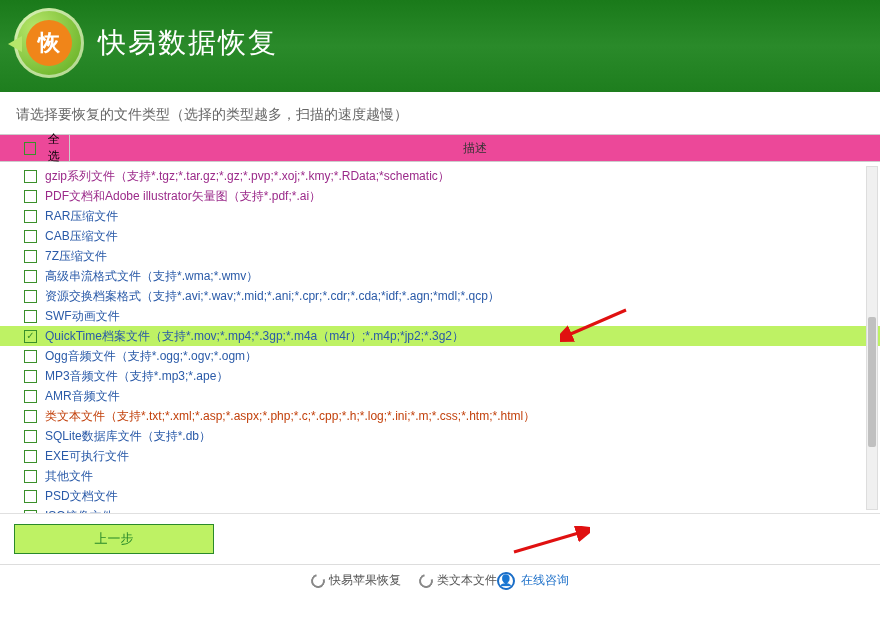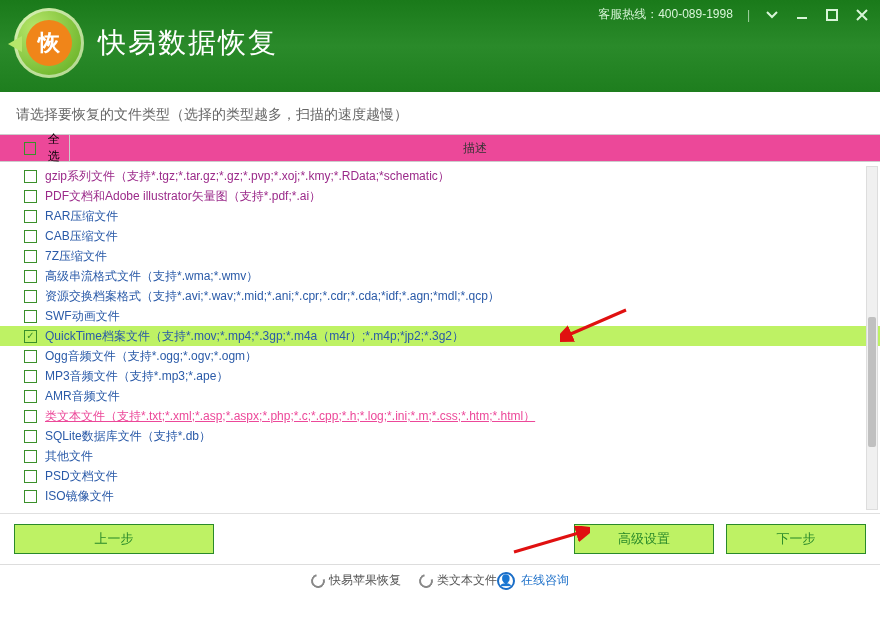--- a/index.html
+++ b/index.html
@@ -23,21 +23,21 @@
 
 .list-wrap { position: relative; height: 352px; overflow: hidden; border-bottom: 1px solid #e0e0e0; }
 .list { padding: 4px 0; }
 .row { display: flex; align-items: center; height: 20px; padding-left: 24px; cursor: pointer; }
 .row.highlight { background: #bef264; }
 .cb { width: 13px; height: 13px; border: 1px solid #3a8f2a; margin-right: 8px; display: inline-flex; align-items: center; justify-content: center; font-size: 10px; color: #3a8f2a; line-height: 1; }
 .cb.checked::after { content: "✓"; }
 .row-text { font-size: 12px; }
 .row-text.purple { color: #9b2a8a; }
 .row-text.blue { color: #2a5aa8; }
-.row-text.green { color: #ec4899; text-decoration: underline; }
+.row-text.green { color: #c2410c; }
 
 .arrow { position: absolute; pointer-events: none; }
 .arrow svg { display: block; }
 
 .scrollbar { position: absolute; right: 2px; top: 4px; width: 12px; height: 344px; background: #f0f0f0; border: 1px solid #ddd; }
 .thumb { position: absolute; left: 1px; width: 8px; background: #c0c0c0; border-radius: 2px; }
 
 .btn-row { display: flex; justify-content: space-between; padding: 10px 14px; gap: 12px; }
 .btn { border: 1px solid #2a8a2a; color: #2a8a2a; background: #bef264; height: 30px; display: flex; align-items: center; justify-content: center; cursor: pointer; font-size: 13px; }
 .btn-wide { width: 200px; }
@@ -47,44 +47,20 @@
 .footer-left { display: flex; gap: 18px; align-items: center; }
 .footer-link { display: flex; align-items: center; gap: 4px; cursor: pointer; }
 .refresh-ico { width: 14px; height: 14px; border: 2px solid #888; border-radius: 50%; border-top-color: transparent; transform: rotate(30deg); position: relative; }
 .online { display: flex; align-items: center; gap: 6px; color: #1a6ec8; cursor: pointer; }
 .online-ico { width: 18px; height: 18px; border: 2px solid #1a6ec8; border-radius: 50%; display: flex; align-items: center; justify-content: center; font-size: 11px; }
 </style>
 </head>
 <body>
 
 <div class="titlebar">
-  <div class="tb-right">
-    <span><span>客服热线：</span><span>400-089-1998</span></span>
-    <span class="sep">|</span>
-    <span class="tb-icon">
-        <svg width="14" height="14" viewBox="0 0 14 14">
-          <path d="M2 4 L7 9 L12 4" stroke="#d8f5d8" stroke-width="2" fill="none"></path>
-        </svg>
-      </span>
-    <span class="tb-icon">
-        <svg width="14" height="14" viewBox="0 0 14 14">
-          <rect x="2" y="9" width="10" height="2" fill="#d8f5d8"></rect>
-        </svg>
-      </span>
-    <span class="tb-icon">
-        <svg width="14" height="14" viewBox="0 0 14 14">
-          <rect x="2" y="2" width="10" height="10" stroke="#d8f5d8" stroke-width="2" fill="none"></rect>
-        </svg>
-      </span>
-    <span class="tb-icon">
-        <svg width="14" height="14" viewBox="0 0 14 14">
-          <path d="M2 2 L12 12 M12 2 L2 12" stroke="#d8f5d8" stroke-width="2"></path>
-        </svg>
-      </span>
-  </div>
   <div class="logo-wrap">
     <div class="logo-badge">
       <div class="logo-arrow"></div>
       <div class="logo-inner">恢</div>
     </div>
     <div class="app-title">快易数据恢复</div>
   </div>
 </div>
 
 <div class="prompt">请选择要恢复的文件类型（选择的类型越多，扫描的速度越慢）</div>
@@ -147,20 +123,24 @@
         <span class="cb"></span>
         <span class="row-text blue">AMR音频文件</span>
       </div>
       <div class="row">
         <span class="cb"></span>
         <span class="row-text green">类文本文件（支持*.txt;*.xml;*.asp;*.aspx;*.php;*.c;*.cpp;*.h;*.log;*.ini;*.m;*.css;*.htm;*.html）</span>
       </div>
       <div class="row">
         <span class="cb"></span>
         <span class="row-text blue">SQLite数据库文件（支持*.db）</span>
+      </div>
+      <div class="row">
+        <span class="cb"></span>
+        <span class="row-text blue">EXE可执行文件</span>
       </div>
       <div class="row">
         <span class="cb"></span>
         <span class="row-text blue">其他文件</span>
       </div>
       <div class="row">
         <span class="cb"></span>
         <span class="row-text blue">PSD文档文件</span>
       </div>
       <div class="row">
@@ -181,24 +161,20 @@
   </div>
 
   <div class="scrollbar">
     <div class="thumb" style="top:150px; height:130px;"></div>
   </div>
 </div>
 
 <div style="position:relative;">
   <div class="btn-row">
     <div class="btn btn-wide">上一步</div>
-    <div style="display:flex; gap:12px;">
-      <div class="btn btn-mid">高级设置</div>
-      <div class="btn btn-mid">下一步</div>
-    </div>
   </div>
   <div class="arrow" style="position:absolute; left:510px; top:12px;">
     <svg width="80" height="30">
         <defs>
           <marker id="ah2" markerWidth="8" markerHeight="8" refX="2" refY="3" orient="auto">
             <path d="M0,0 L0,6 L7,3 z" fill="#e01010"></path>
           </marker>
         </defs>
         <line x1="4" y1="26" x2="72" y2="6" stroke="#e01010" stroke-width="3" marker-end="url(#ah2)"></line>
       </svg>

